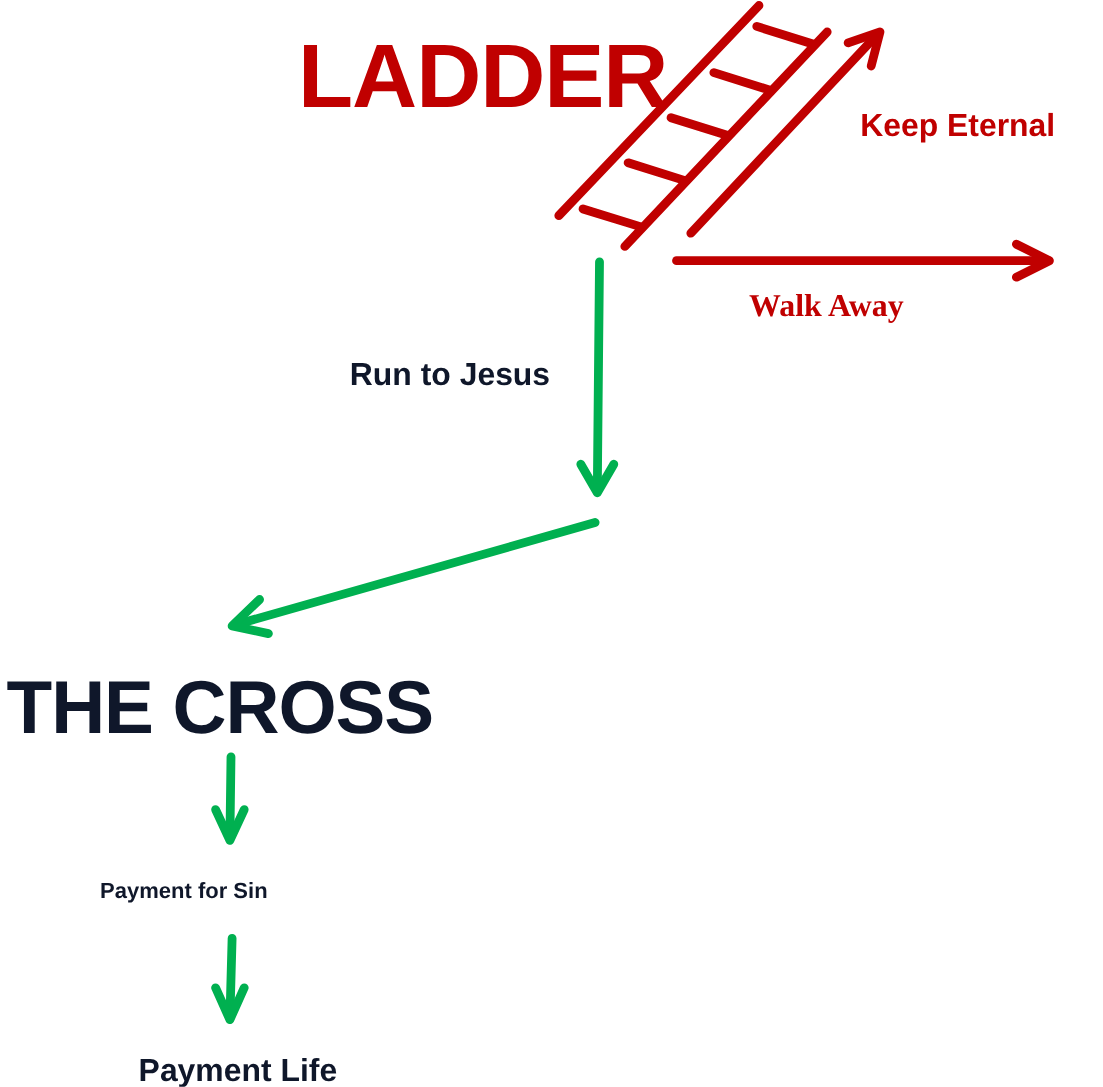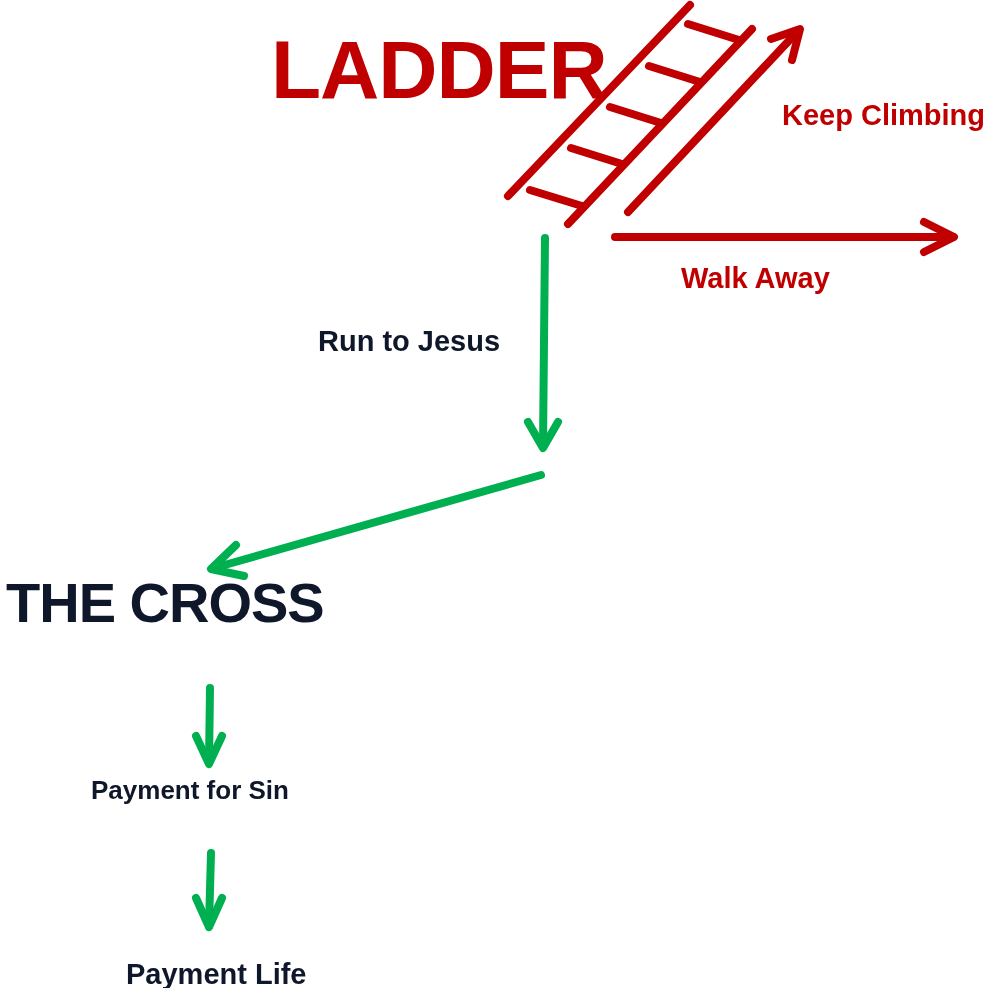--- a/index.html
+++ b/index.html
@@ -3,24 +3,24 @@
 <meta charset="utf-8">
 <style>
   html, body { margin:0; padding:0; background:#ffffff; }
   body { width:1003px; height:988px; position:relative; overflow:hidden; font-family:"Liberation Sans", "DejaVu Sans", sans-serif; }
   svg.diagram { position:absolute; left:0; top:0; }
   .lbl { position:absolute; font-weight:bold; white-space:nowrap; line-height:1; }
   .red { color:#c00000; }
   .green { color:#0f172a; }
   #ladder-title { left:271px; top:29px; font-size:82px; letter-spacing:-1px; }
   #keep-climbing { left:782px; top:101px; font-size:29px; }
-  #walk-away { left:681px; top:264px; font-size:29px; }
+  #walk-away { left:681px; top:264px; font-size:29px;font-family:Liberation Serif, serif; }
   #run-to-jesus { left:318px; top:327px; font-size:29px; }
-  #cross-title { left:6px; top:575px; font-size:56px; letter-spacing:-1px; }
-  #payment { left:91px; top:777px; font-size:26px; }
+  #cross-title { left:6px; top:609px; font-size:68px; letter-spacing:-1px; }
+  #payment { left:91px; top:800px; font-size:20px; }
   #eternal { left:126px; top:960px; font-size:29px; }
 </style>
 </head>
 <body>
 
 <svg class="diagram" width="1003" height="988" viewBox="0 0 1003 988">
 
   <g stroke="#c00000" stroke-width="8" stroke-linecap="round" fill="none">
     <line x1="508" y1="196" x2="690" y2="5"></line>
     <line x1="568" y1="224" x2="752" y2="29"></line>
@@ -56,18 +56,18 @@
     <polyline points="196,736 209,764 222,736"></polyline>
   </g>
 
   <g stroke="#00b050" stroke-width="8" stroke-linecap="round" stroke-linejoin="round" fill="none">
     <line x1="211" y1="853" x2="209" y2="926"></line>
     <polyline points="196,898 209,927 222,898"></polyline>
   </g>
 </svg>
 
 <div id="ladder-title" class="lbl red">LADDER</div>
-<div id="keep-climbing" class="lbl red">Keep Climbing</div>
+<div id="keep-climbing" class="lbl red">Keep Eternal</div>
 <div id="walk-away" class="lbl red">Walk Away</div>
 <div id="run-to-jesus" class="lbl green">Run to Jesus</div>
 <div id="cross-title" class="lbl green">THE CROSS</div>
 <div id="payment" class="lbl green">Payment for Sin</div>
 <div id="eternal" class="lbl green">Payment Life</div>
 
 </body></html>

